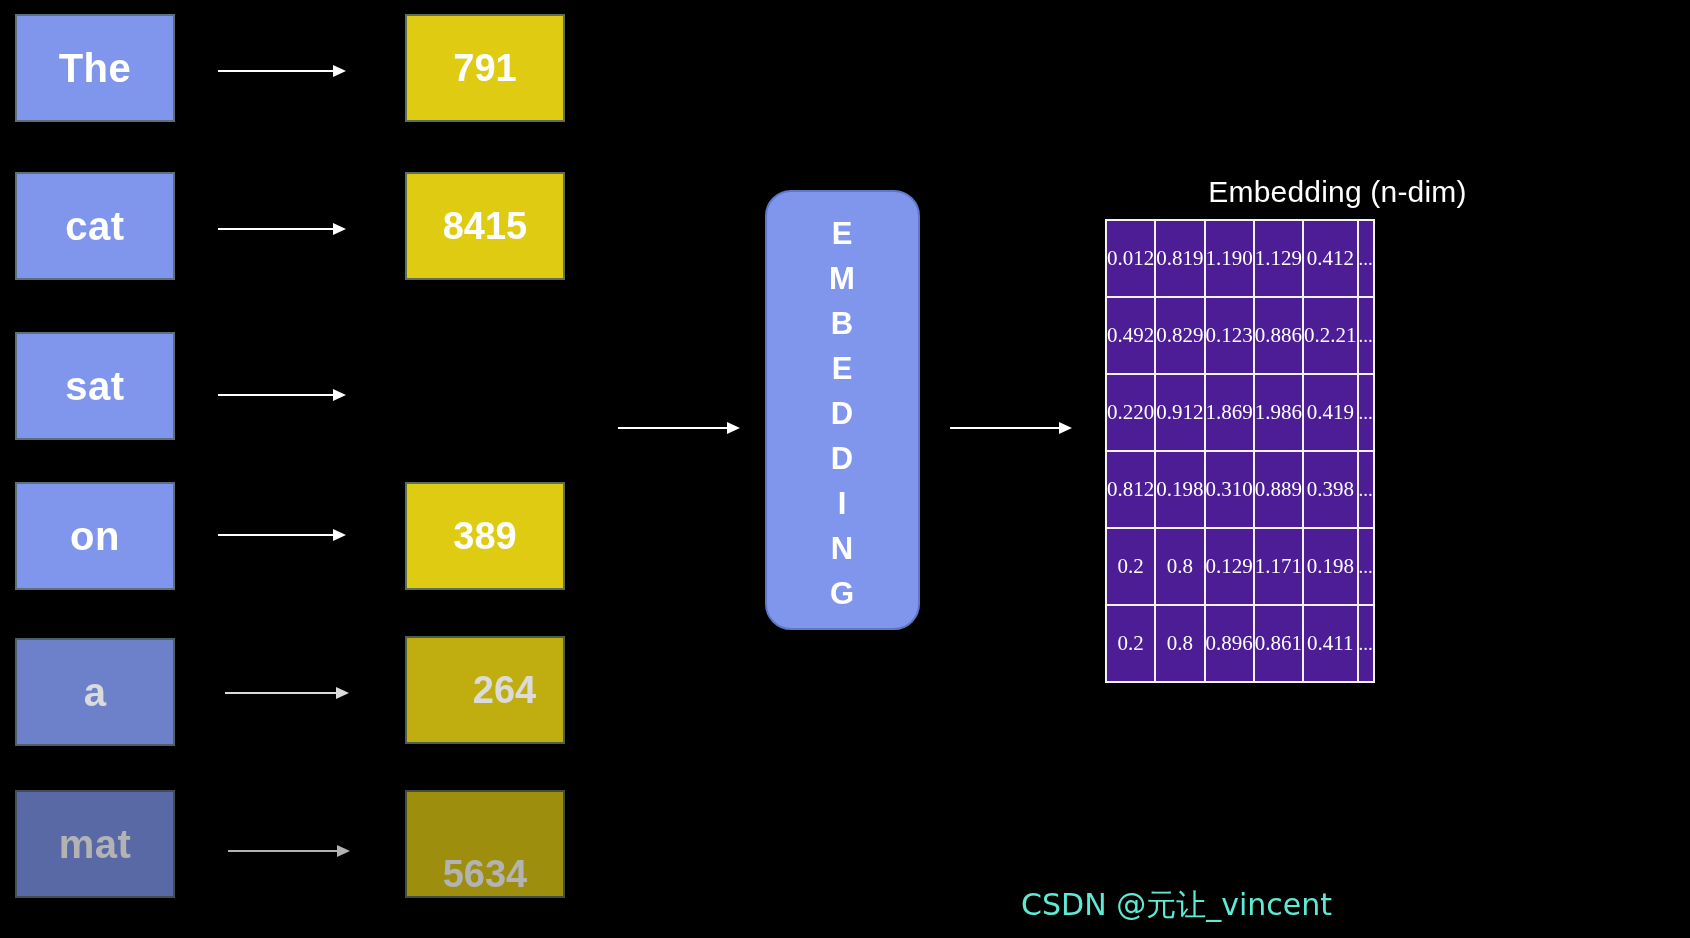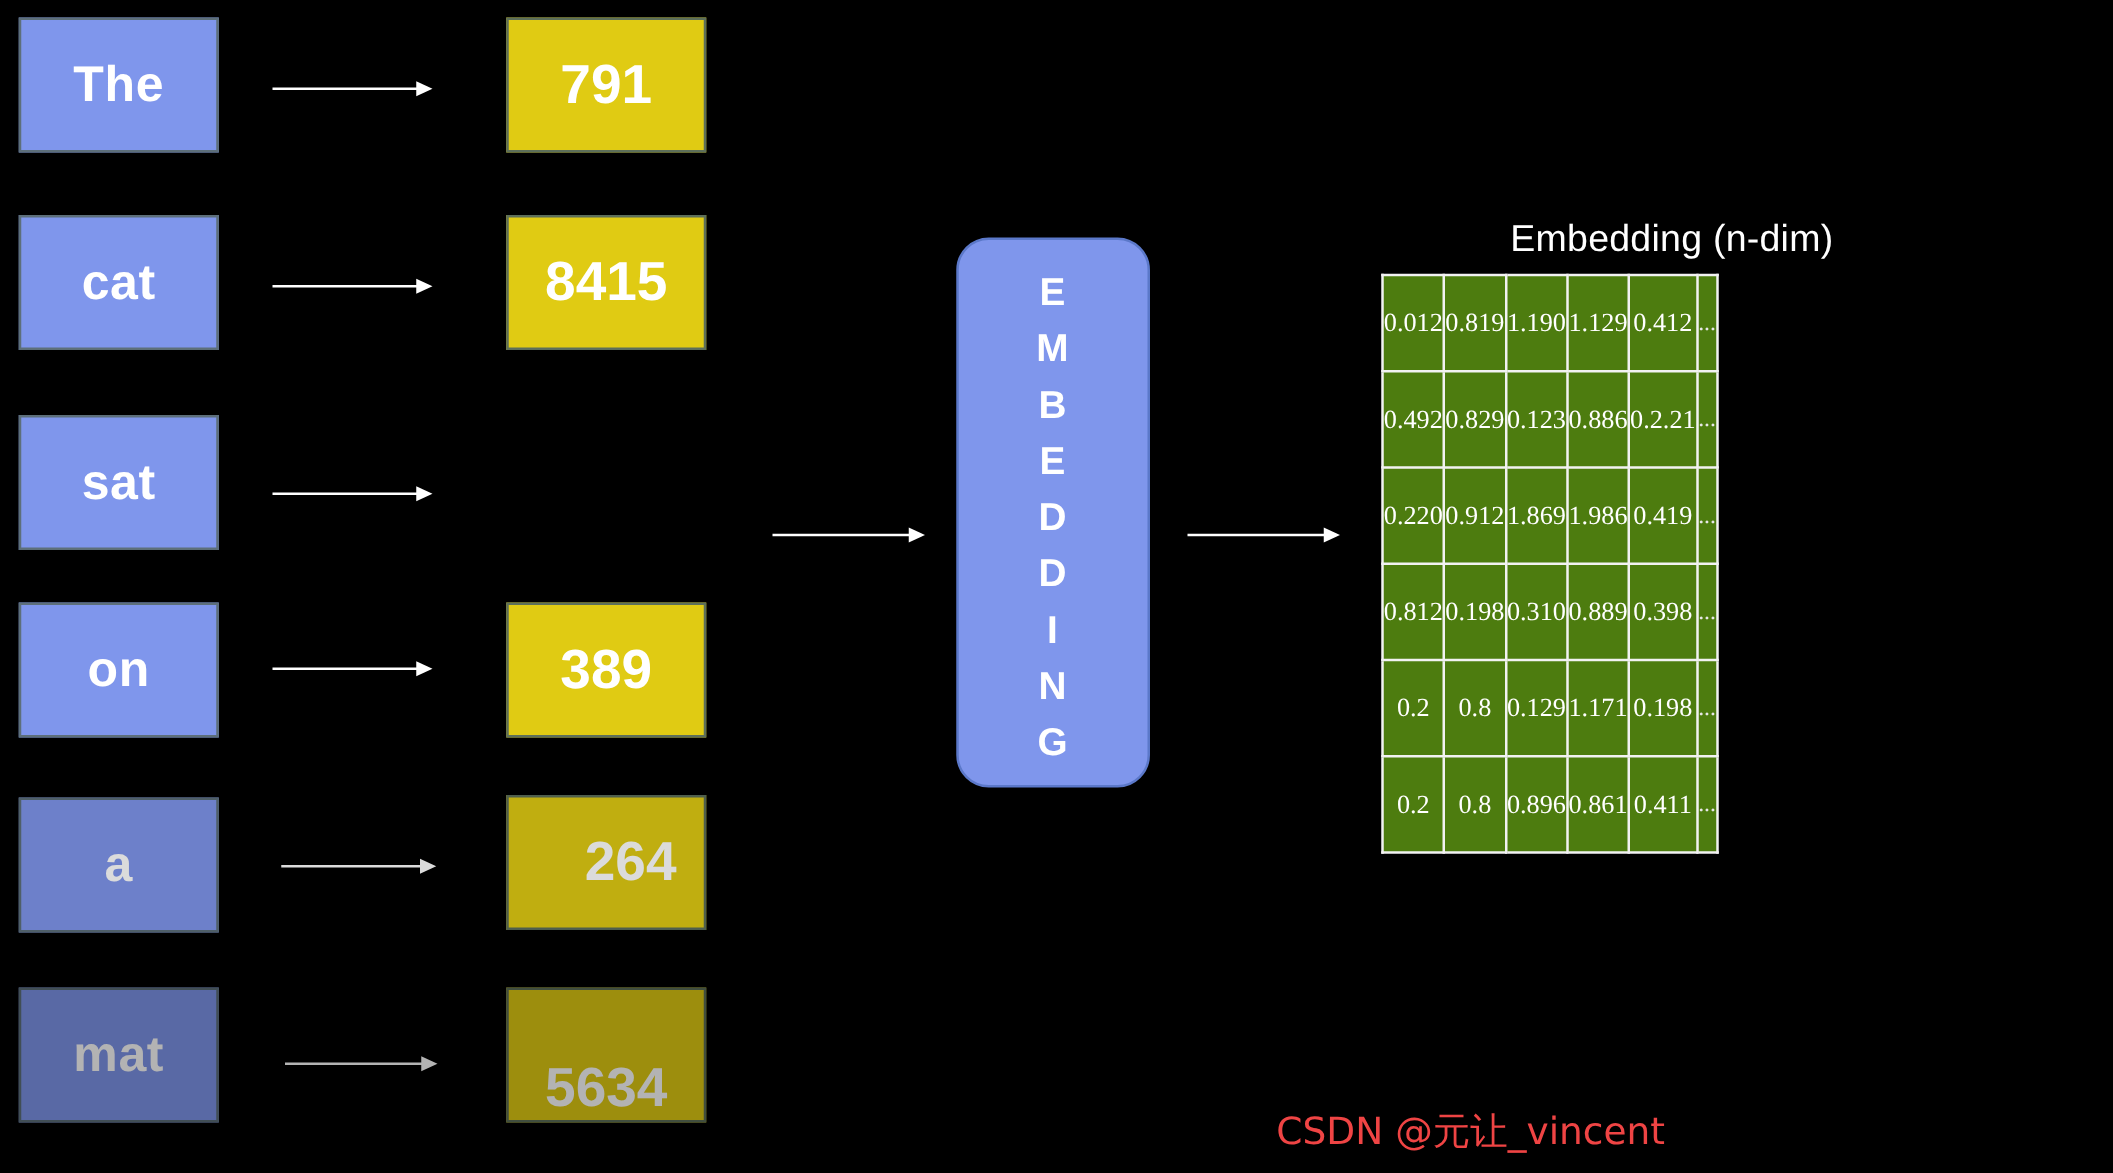--- a/index.html
+++ b/index.html
@@ -45,21 +45,21 @@
     position: absolute;
     width: 160px;
     height: 108px;
     background: #e0cb13;
     border: 2px solid #5d6f5a;
     box-sizing: border-box;
     display: flex;
     align-items: center;
     justify-content: center;
     color: #ffffff;
-    font-size: 44px;
+    font-size: 38px;
     font-weight: bold;
   }
 
   
   .dim-1 { opacity: 0.86; }
   .dim-2 { opacity: 0.70; }
 
   
   .arrow {
     position: absolute;
@@ -121,40 +121,40 @@
   .emb-table {
     position: absolute;
     left: 1105px;
     top: 219px;
     border-collapse: collapse;
     table-layout: fixed;
   }
   .emb-table td {
     width: 75px;
     height: 75px;
-    background: #4d7c0f;
+    background: #4c1d95;
     border: 2px solid #f2f2f2;
     color: #ffffff;
     font-size: 21px;
     text-align: center;
     vertical-align: middle;
     font-family: "Liberation Serif", serif;
     padding: 0;
   }
   .emb-table td.ellipsis {
     font-size: 19px;
     color: #e8e8e8;
   }
 
   
   .watermark {
     position: absolute;
     right: 6px;
     bottom: 12px;
-    color: #ef4444;
+    color: #5eead4;
     font-size: 30px;
     font-family: "DejaVu Sans", sans-serif;
     white-space: nowrap;
   }
 </style>
 </head>
 <body>
 
 <div class="stage">
 

